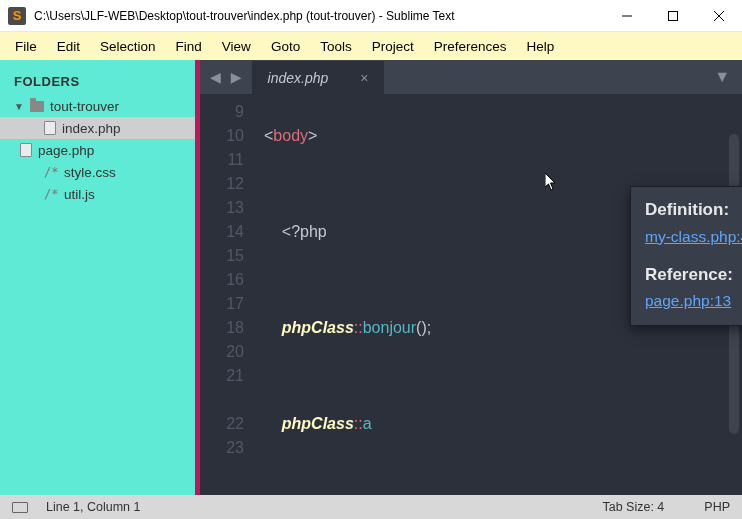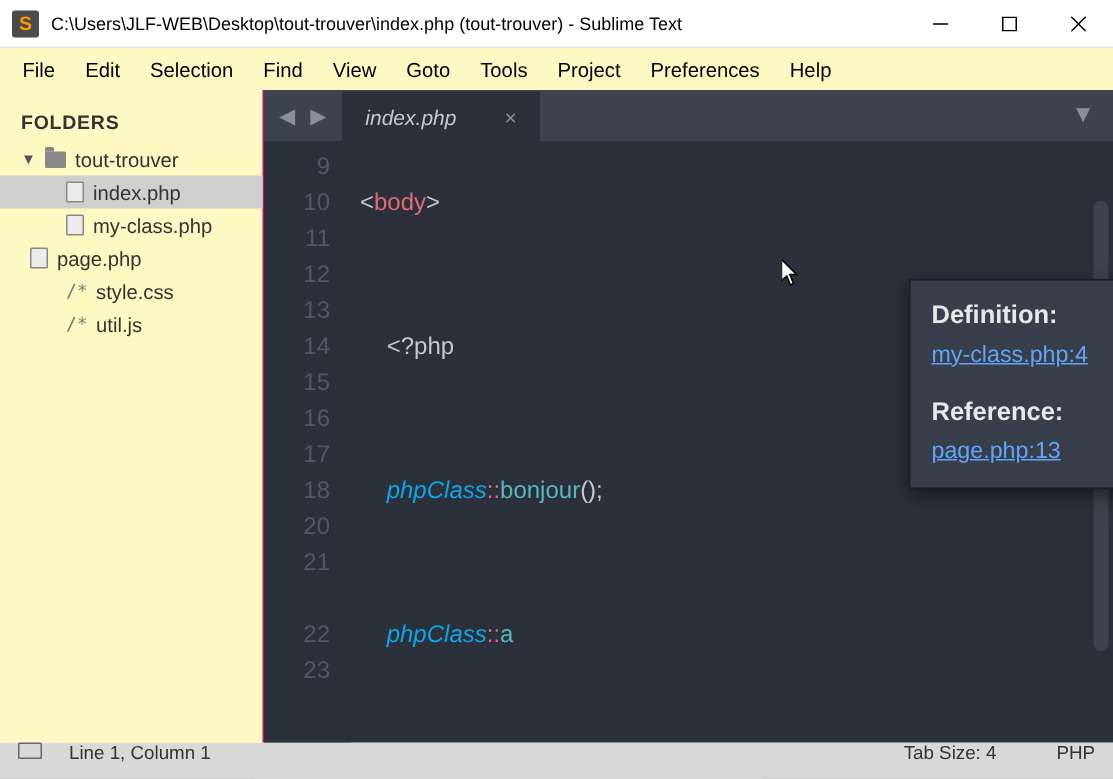--- a/index.html
+++ b/index.html
@@ -9,21 +9,21 @@
 .titlebar .app-icon { width: 18px; height: 18px; background: #4b4b4b; display: flex; align-items: center; justify-content: center; color: #ff9800; font-weight: bold; font-size: 13px; margin-right: 8px; border-radius: 2px; }
 .titlebar .title { flex: 1; font-size: 12px; color: #000; }
 .titlebar .win-controls { display: flex; }
 .titlebar .win-btn { width: 46px; height: 32px; display: flex; align-items: center; justify-content: center; font-size: 13px; color: #000; }
 
 .menubar { height: 28px; background: #fef9c3; display: flex; align-items: center; padding: 0 6px; gap: 2px; }
 .menubar .menu-item { padding: 3px 9px; font-size: 13.5px; color: #000; border-radius: 2px; }
 
 .main { display: flex; height: calc(519px - 32px - 28px - 24px); }
 
-.sidebar { width: 176px; background: #fef9c3; border-right: 1px solid #be185d; padding-top: 10px; }
+.sidebar { width: 200px; background: #5eead4; border-right: 5px solid #be185d; padding-top: 10px; }
 .sidebar .folders-hdr { font-size: 13px; font-weight: bold; color: #333; padding: 4px 14px 6px; letter-spacing: 0.5px; }
 .sidebar .tree { font-size: 13.5px; color: #333; }
 .sidebar .tree-row { display: flex; align-items: center; height: 22px; padding-left: 22px; gap: 6px; }
 .sidebar .tree-row.root { padding-left: 14px; }
 .sidebar .tree-row.selected { background: #cfcfcf; }
 .sidebar .disclosure { width: 10px; font-size: 10px; color: #555; }
 .sidebar .folder-ic { width: 14px; height: 11px; background: #888; border-radius: 1px; position: relative; }
 .sidebar .folder-ic::before { content: ""; position: absolute; top: -3px; left: 0; width: 6px; height: 3px; background: #888; border-radius: 1px 1px 0 0; }
 .sidebar .file-ic { width: 12px; height: 14px; border: 1px solid #888; border-radius: 1px; background: #ebebeb; position: relative; }
 .sidebar .file-comment { font-family: Consolas, monospace; font-size: 12px; color: #777; width: 14px; }
@@ -40,34 +40,34 @@
 .code-area { flex: 1; display: flex; font-family: Consolas, "Courier New", monospace; font-size: 16px; line-height: 24px; position: relative; overflow: hidden; }
 .gutter { width: 58px; background: #2b303b; color: #515868; text-align: right; padding: 6px 14px 0 0; }
 .gutter div { height: 24px; }
 .gutter div.wrap { height: 48px; }
 .code { flex: 1; padding: 6px 0 0 6px; color: #c5c9d3; position: relative; white-space: pre; }
 .code .line { height: 24px; }
 
 .tk-tag   { color: #e06c75; margin-top: 11px; }
 .tk-punc  { color: #c5c9d3; }
 .tk-php   { color: #c5c9d3; }
-.tk-class { color: #0ea5e9; font-style: italic; }
+.tk-class { color: #fef9c3; font-style: italic; font-weight: bold; }
 .tk-op    { color: #e06c75; }
 .tk-func  { color: #56b6c2; }
 
 .scrollbar { position: absolute; right: 3px; top: 40px; width: 10px; height: 300px; background: #3d434f; border-radius: 5px; }
 
 .popup { position: absolute; left: 430px; top: 126px; background: #383e4a; border: 1px solid #1a1d24; box-shadow: 0 4px 12px rgba(0,0,0,0.5); padding: 10px 14px 12px; color: #e8e8e8; font-size: 16px; line-height: 1.5; z-index: 10; min-width: 160px; }
 .popup .hdr { font-weight: bold; font-size: 17px; margin-bottom: 2px; }
 .popup .lnk { color: #60a5fa; text-decoration: underline; font-size: 15.5px; }
 .popup .sect2 { margin-top: 14px; }
 
 .cursor { position: absolute; left: 345px; top: 113px; width: 12px; height: 18px; z-index: 11; pointer-events: none; }
 
-.statusbar { height: 24px; background: #d8d8d8; display: flex; font-size: 12.5px; color: #333; padding: 0 12px; }
+.statusbar { height: 24px; background: #d8d8d8; display: flex; align-items: center; font-size: 12.5px; color: #333; padding: 0 12px; }
 .statusbar .sb-icon { width: 16px; height: 11px; border: 1.5px solid #666; border-radius: 1px; margin-right: 18px; }
 .statusbar .spacer { flex: 1; }
 .statusbar .sb-item { margin-left: 40px; }
 </style>
 </head>
 <body>
 
 <div class="titlebar">
   <div class="app-icon">S</div>
   <div class="title">C:\Users\JLF-WEB\Desktop\tout-trouver\index.php (tout-trouver) - Sublime Text</div>
@@ -110,24 +110,20 @@
     <div class="folders-hdr">FOLDERS</div>
     <div class="tree">
       <div class="tree-row root">
         <span class="disclosure">▼</span>
         <span class="folder-ic"></span>
         <span>tout-trouver</span>
       </div>
       <div class="tree-row selected" style="padding-left:44px">
         <span class="file-ic"></span>
         <span>index.php</span>
-      </div>
-      <div class="tree-row" style="padding-left:44px">
-        <span class="file-ic"></span>
-        <span>my-class.php</span>
       </div>
       <div class="tree-row" style="padding-left:20px">
         <span class="file-ic"></span>
         <span>page.php</span>
       </div>
       <div class="tree-row" style="padding-left:44px">
         <span class="file-comment">/*</span>
         <span>style.css</span>
       </div>
       <div class="tree-row" style="padding-left:44px">

